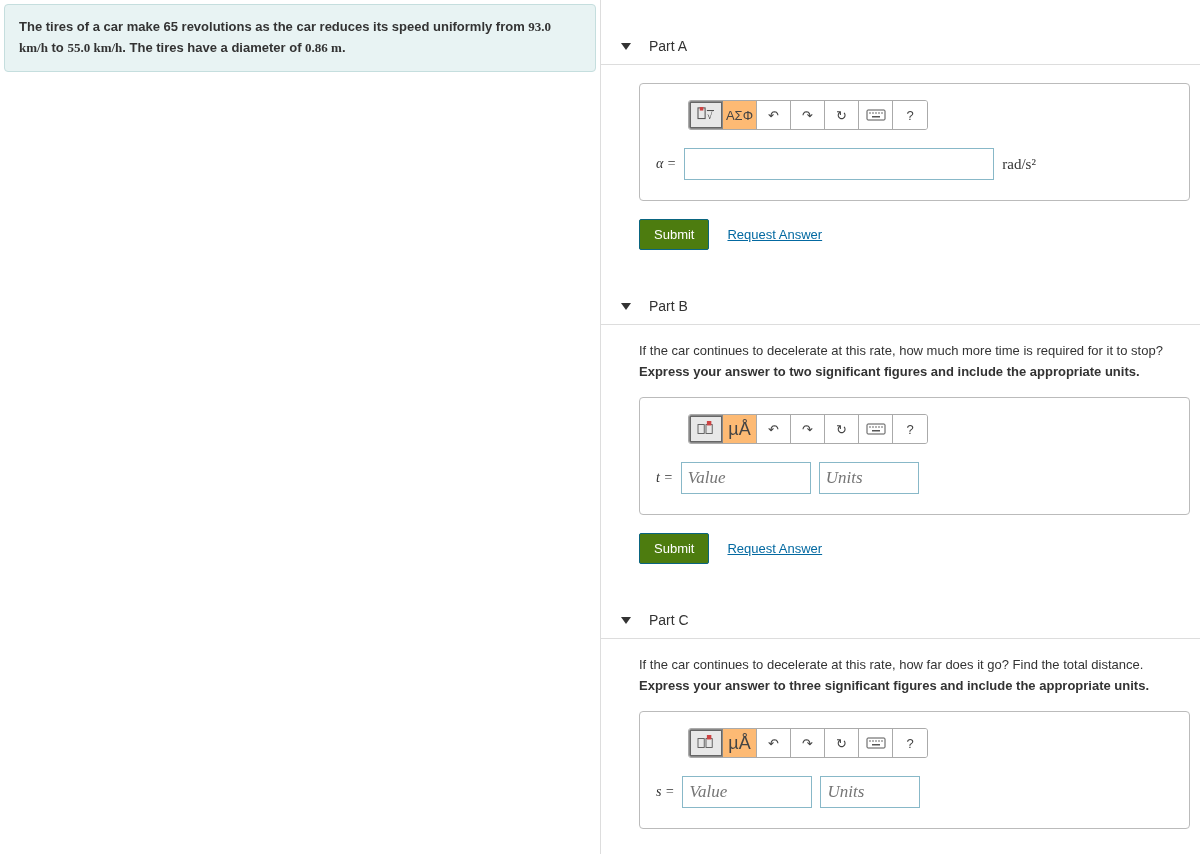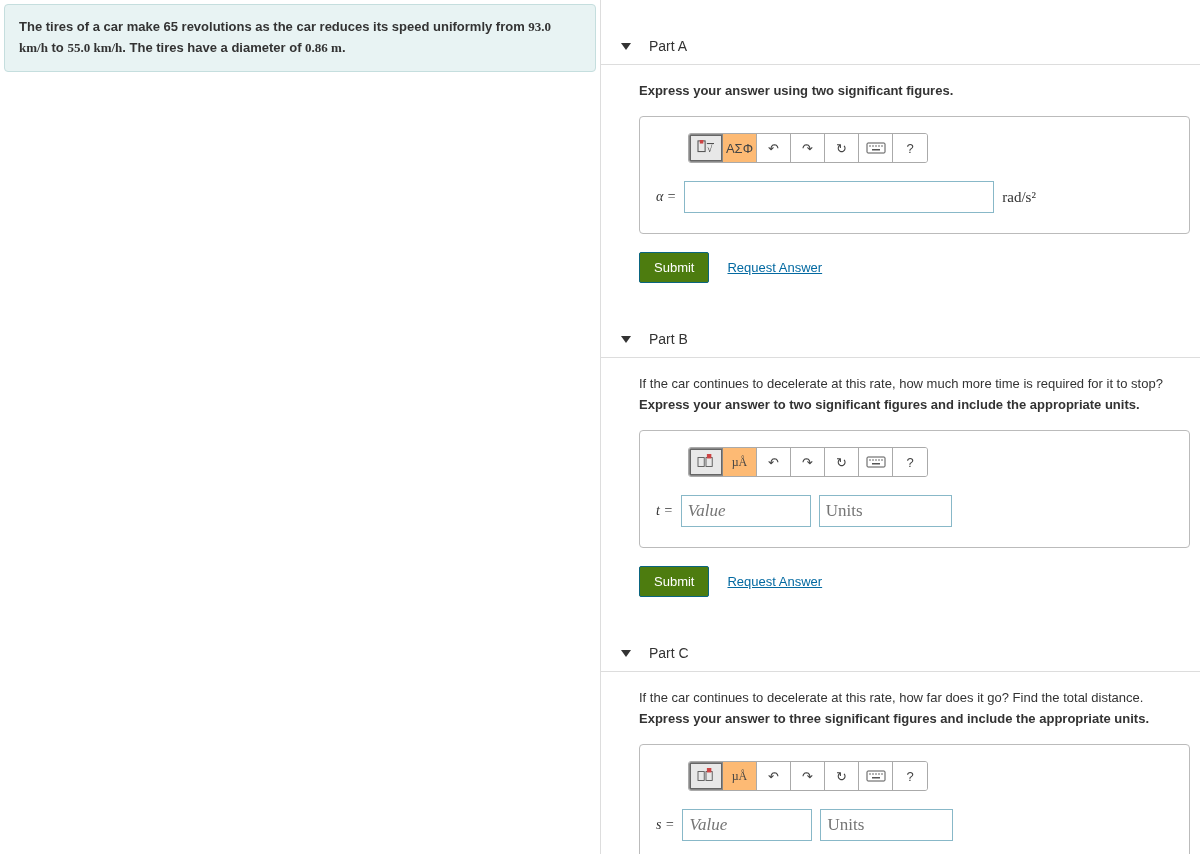--- a/index.html
+++ b/index.html
@@ -20,48 +20,47 @@
 .toolbar { display: inline-flex; border: 1px solid #aaa; border-radius: 3px; overflow: hidden; margin-bottom: 18px; margin-left: 36px; }
 .tool { width: 34px; height: 28px; display: flex; align-items: center; justify-content: center; border-right: 1px solid #aaa; background: #fff; cursor: pointer; font-size: 13px; color: #444; }
 .tool:last-child { border-right: none; }
 .tool.sel { background: #e8e8e8; border: 1px solid #888; box-shadow: inset 0 0 0 1px #666; }
 .tool.sel2 { background: #fdba74; }
 .inrow { display: flex; align-items: center; gap: 8px; }
 .var { font-family: "Times New Roman", serif; font-style: italic; font-size: 14px; margin-left: 4px; white-space: pre; }
 .ain { border: 1px solid #88b8c8; height: 32px; padding: 12px 6px; font-size: 14px; }
 .ain.wide { width: 310px; }
 .ain.val { width: 130px; font-family: "Times New Roman", serif; font-style: italic; font-size: 17px; color: #888; }
-.ain.unit { width: 133px; font-family: "Times New Roman", serif; font-size: 17px; color: #ef4444; }
+.ain.unit { width: 100px; font-family: "Times New Roman", serif; font-style: italic; font-size: 17px; color: #ef4444; }
 .unitlbl { font-family: "Times New Roman", serif; font-size: 15px; }
 .btnrow { display: flex; align-items: center; gap: 18px; }
 .submit { background: #4d7c0f; color: #fff; border: 1px solid #0a6580; padding: 7px 14px; font-size: 13px; cursor: pointer; border-radius: 2px; }
 .reqlink { color: #0369a1; text-decoration: underline; font-size: 13px; cursor: pointer; }
 .kbd { font-size: 10px; line-height: 1; }
 .tmpl-icon svg { width: 18px; height: 16px; }
-.mu { font-family: Liberation Serif, serif; font-size: 12px; }
+.mu { font-family: Liberation Sans, sans-serif; font-size: 18px; }
 </style>
 </head>
 <body>
 
 <div class="layout">
   <div class="left">
     <div class="problem">
       <span>The tires of a car make 65 revolutions as the car reduces its speed uniformly from </span><span class="rm">93.0 km/h</span><span> to </span><span class="rm">55.0 km/h</span><span>. The tires have a diameter of </span><span class="rm">0.86 m</span><span>.</span>
     </div>
   </div>
 
   <div class="right">
 
     <div class="part">
       <div class="part-header">
         <div class="caret"></div>
         <div class="part-title">Part A</div>
       </div>
       <div class="part-body">
-        <div class="instr">Express your answer using two significant figures.</div>
         <div class="answerbox">
           <div class="toolbar">
             <div class="tool sel tmpl-icon">
                 <svg viewBox="0 0 20 18">
                   <rect x="1" y="1" width="8" height="12" fill="none" stroke="#555" stroke-width="1.2"></rect>
                   <rect x="3" y="0" width="4" height="4" fill="#c44"></rect>
                   <text x="11" y="13" font-size="11" fill="#333" font-family="serif">√</text>
                   <line x1="11" y1="4" x2="19" y2="4" stroke="#333"></line>
                 </svg>
               </div>

